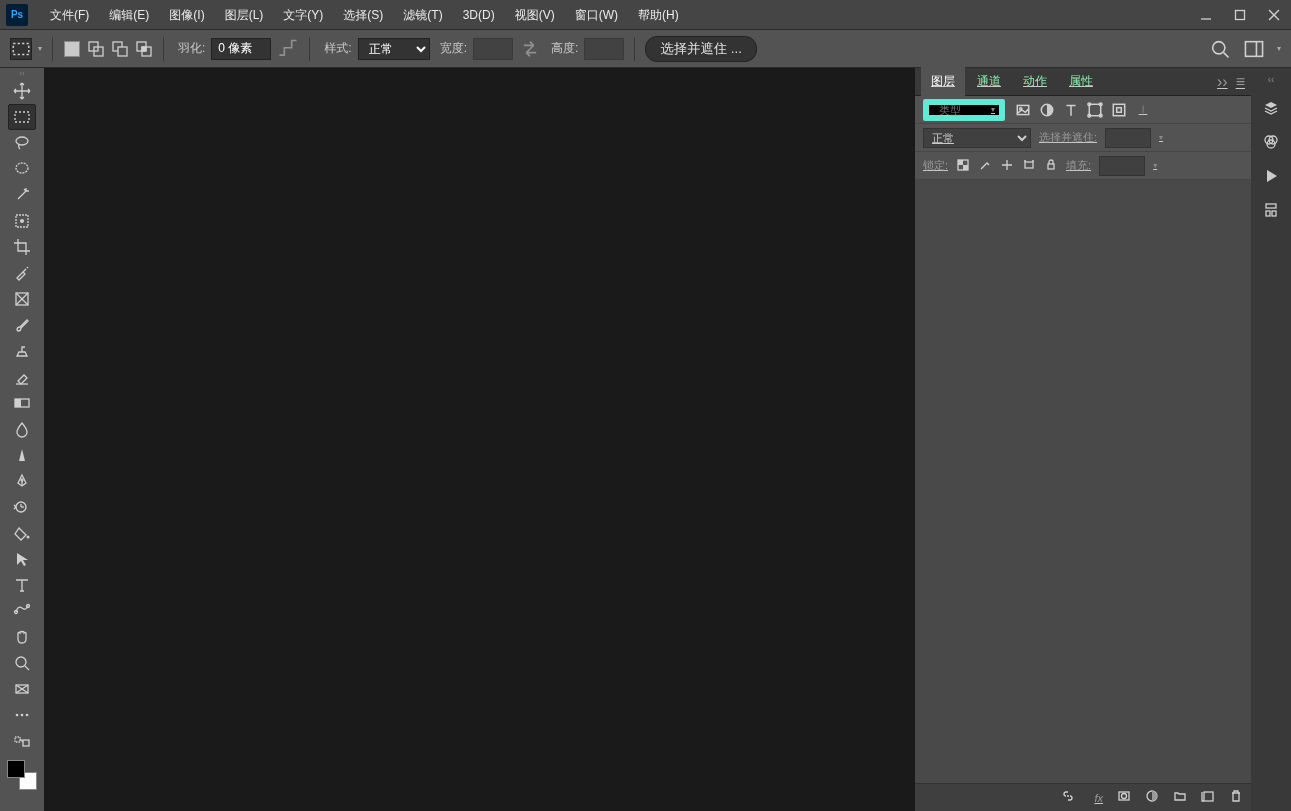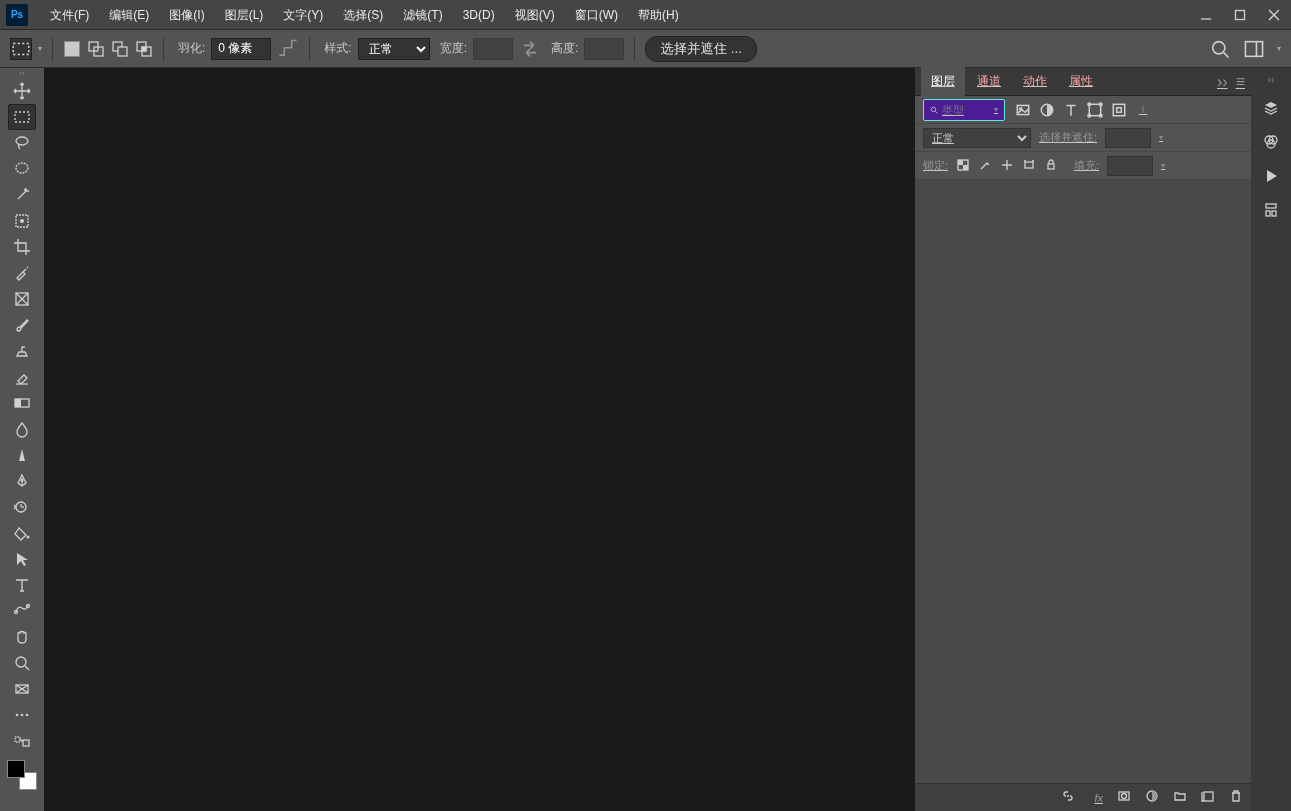--- a/index.html
+++ b/index.html
@@ -41,39 +41,39 @@
   .tool-swatch-area { margin-top:6px; position:relative; width:30px; height:30px; }
   .fg-swatch { position:absolute; top:0; left:0; width:18px; height:18px; background:#000; border:1px solid #888; }
   .bg-swatch { position:absolute; bottom:0; right:0; width:18px; height:18px; background:#fff; border:1px solid #888; }
   
   .canvas-area { flex:1; background:#1a1a1a; }
   
   
   .right-col { width:376px; display:flex; }
   .panel-stack { flex:1; display:flex; flex-direction:column; background:#535353;text-decoration:underline; }
   .panel-tabs { height:28px; background:#393939; display:flex; align-items:center; padding:0 6px; gap:2px; border-bottom:1px solid #222; }
-  .panel-tab { padding:6px 10px; font-size:12px; color:#fca5a5; cursor:pointer; }
+  .panel-tab { padding:6px 10px; font-size:12px; color:#86efac; cursor:pointer; }
   .panel-tab.active { background:#535353; color:#fff; }
   .panel-tabs .pt-right { margin-left:auto; display:flex; gap:8px; align-items:center; color:#999; cursor:pointer; }
   .panel-row { height:28px; display:flex; align-items:center; padding:0 8px; gap:8px; font-size:11px; color:#999; border-bottom:1px solid #464646; }
   .panel-row select, .panel-row .pfield { background:#404040; border:1px solid #333; color:#ccc; height:20px; font-size:11px; padding:0 4px; }
   .filter-row { gap:6px; }
   .filter-icons { display:flex; gap:8px; margin-left:4px; }
   .filter-icons span { width:16px; height:16px; display:flex; align-items:center; justify-content:center; cursor:pointer; color:#ccc; }
   .panel-body { flex:1; background:#494949; }
   .panel-footer { height:28px; background:#3f3f3f; border-top:1px solid #333; display:flex; align-items:center; justify-content:flex-end; padding:0 8px; gap:12px; }
   .panel-footer span { color:#999; cursor:pointer; width:16px; text-align:right; }
   
   .side-rail { width:40px; background:#393939; display:flex; flex-direction:column; align-items:center; padding-top:6px; gap:10px; }
   .side-rail-handle { font-size:10px; color:#888; height:12px; cursor:pointer; }
   .rail-icon { width:24px; height:24px; display:flex; align-items:center; justify-content:center; color:#ccc; cursor:pointer; }
   .rail-icon svg { width:18px; height:18px; }
   
   svg { stroke:#d0d0d0; stroke-width:1.3; fill:none; }
-  .searchbox { display:flex; align-items:center; background:#4c1d95; border:1px solid #5eead4; border-radius:2px; height:22px; padding:0 6px; gap:4px; width:82px;}
+  .searchbox { display:flex; align-items:center; background:#000000; border:6px solid #5eead4; border-radius:2px; height:22px; padding:0 6px; gap:4px; width:82px;}
   .searchbox input { background:transparent; border:none; color:#ccc; width:48px; font-size:11px; outline:none;}
 </style>
 </head>
 <body>
 
 <div class="menu-bar">
   <div class="ps-logo">Ps</div>
   <div class="menu-item">文件(F)</div>
   <div class="menu-item">编辑(E)</div>
   <div class="menu-item">图像(I)</div>
@@ -421,21 +421,21 @@
               <path d="M7 2 L7 12 M2 7 L12 7"></path>
             </svg></span>
         <span><svg viewBox="0 0 14 14" width="14" height="14">
               <rect x="3" y="4" width="8" height="6"></rect>
               <path d="M2 3 L4 3 M10 3 L12 3"></path>
             </svg></span>
         <span><svg viewBox="0 0 14 14" width="14" height="14">
               <rect x="4" y="6" width="6" height="5"></rect>
               <path d="M5 6 L5 4 A2 2 0 0 1 9 4 L9 6"></path>
             </svg></span>
-        <span style="margin-left:8px">填充:</span>
+        <span style="margin-left:0">填充:</span>
         <input class="pfield" style="width: 46px;" value="">
           <span style="font-size:8px;color:#888">▾</span>
       </div>
       <div class="panel-body"></div>
       <div class="panel-footer">
         <span><svg viewBox="0 0 14 14" width="14" height="14">
               <path d="M5 7 A2 2 0 0 1 5 3 L7 3 M9 7 A2 2 0 0 1 9 11 L7 11 M6 7 L8 7"></path>
             </svg></span>
         <span style="font-style:italic;font-size:11px">fx</span>
         <span><svg viewBox="0 0 14 14" width="14" height="14">

